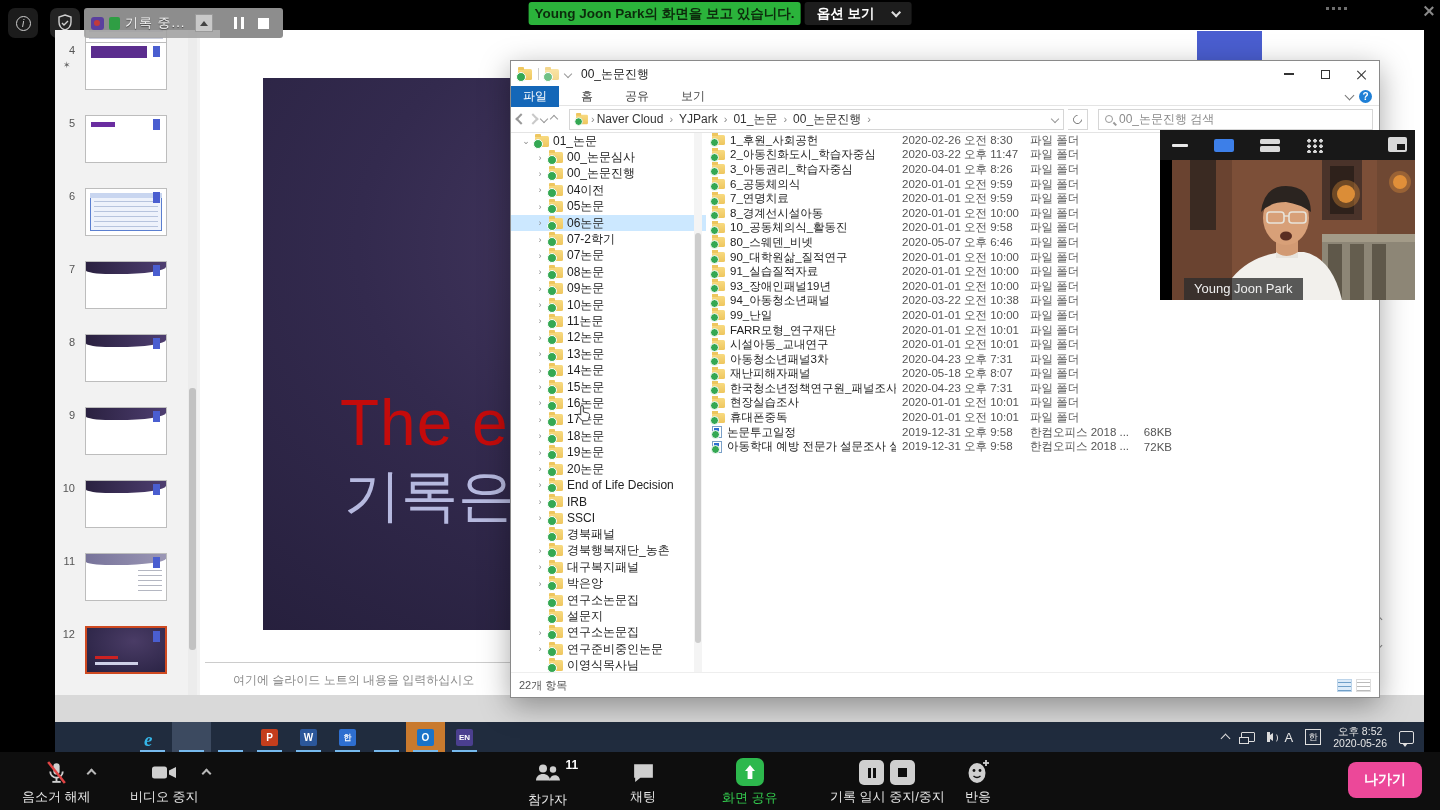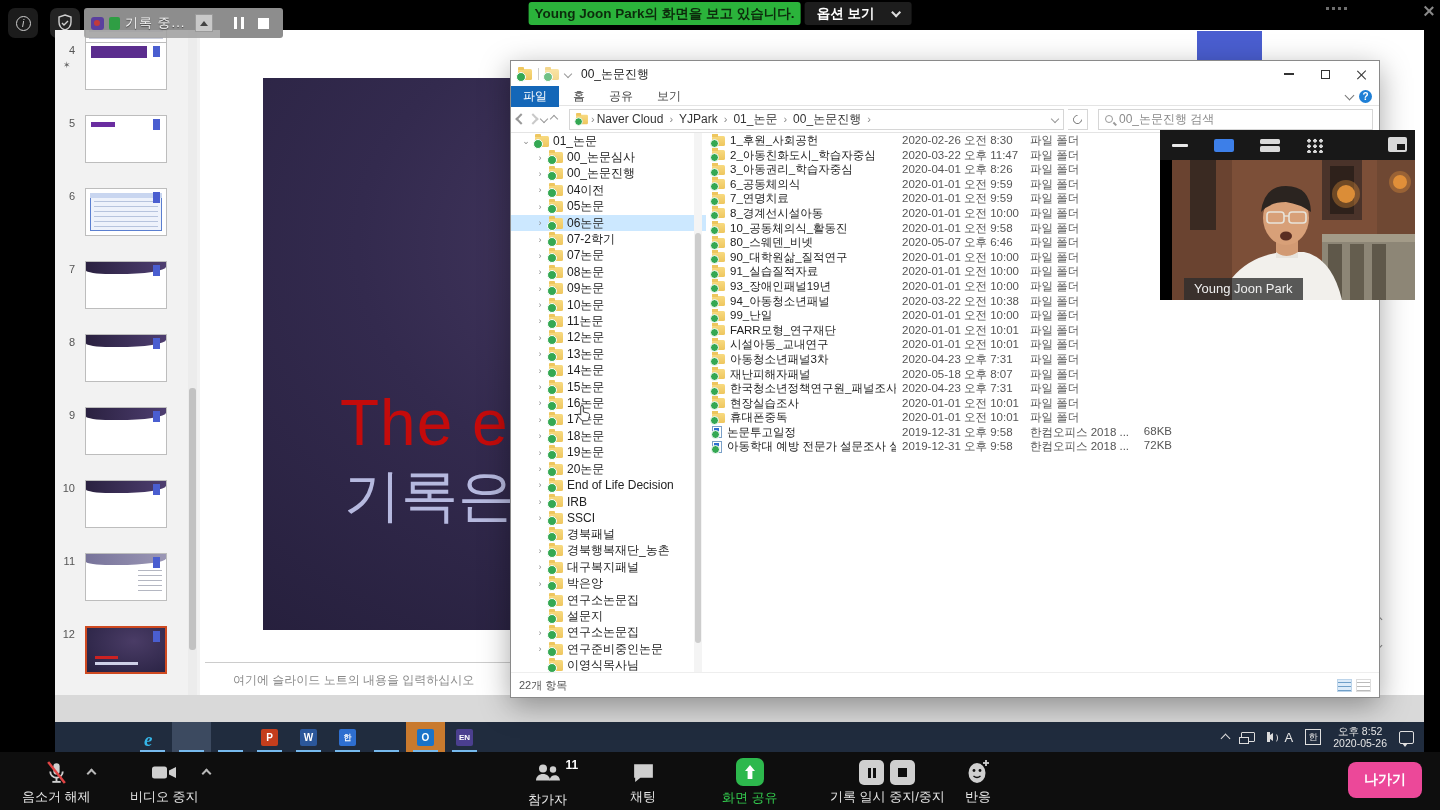--- a/index.html
+++ b/index.html
@@ -85,21 +85,21 @@
   .titlebar{position:absolute;left:0;top:0;width:100%;height:26px;display:flex;align-items:center;padding-left:7px;gap:6px}
   .qa-sep{width:1px;height:12px;background:#ccc}
   .win-title{font-size:12px;color:#222;margin-left:4px}
   .win-btns{position:absolute;right:0;top:0;height:26px;display:flex}
   .wbtn{width:36px;height:26px;display:flex;align-items:center;justify-content:center}
   .g-min{width:10px;height:1.5px;background:#333}
   .g-max{width:9px;height:9px;border:1.2px solid #333}
   .g-close{position:relative;width:11px;height:11px}
   .g-close::before,.g-close::after{content:"";position:absolute;left:5px;top:0;width:1.4px;height:12px;background:#333}
   .g-close::before{transform:rotate(45deg)}.g-close::after{transform:rotate(-45deg)}
-  .menubar{position:absolute;left:0;top:26px;width:100%;height:19px;display:flex;align-items:center;gap:0;border-bottom:1px solid #e4e4e4}
+  .menubar{position:absolute;left:0;top:26px;width:100%;height:19px;display:flex;align-items:center;gap:8px;border-bottom:1px solid #e4e4e4}
   .mitem{padding:2px 12px;font-size:12px;color:#444}
   .mitem.file-tab{background:#1467b8;color:#fff;margin-right:2px}
   .ribbon-chev{position:absolute;right:26px;top:31px;width:7px;height:7px;border-left:1.5px solid #777;border-bottom:1.5px solid #777;transform:rotate(-45deg)}
   .help-dot{position:absolute;right:7px;top:29px;width:13px;height:13px;border-radius:50%;background:#1e7fd6;color:#fff;font-size:10px;line-height:13px;text-align:center;font-weight:bold}
   .addressbar{position:absolute;left:0;top:45px;width:100%;height:27px;display:flex;align-items:center;gap:4px;padding:0 6px;border-bottom:1px solid #e4e4e4}
   .nav-ch{width:8px;height:8px;border-left:2px solid #999;border-bottom:2px solid #999;display:inline-block}
   .nav-back{transform:rotate(45deg)}
   .nav-fwd{transform:rotate(225deg);border-color:#c9c9c9}
   .nav-dn{width:6px;height:6px;border-left:1.5px solid #999;border-bottom:1.5px solid #999;transform:rotate(-45deg)}
   .nav-up{transform:rotate(135deg)}
@@ -123,21 +123,21 @@
   .fold::after{content:"";position:absolute;left:-2px;bottom:-2px;width:8px;height:8px;border-radius:50%;background:#34a853;border:1px solid #fff}
   .tlab{overflow:hidden;text-overflow:ellipsis}
   .tree-scroll{position:absolute;left:183px;top:72px;width:8px;height:540px;background:#f4f4f4}
   .tree-scroll i{position:absolute;left:1px;width:6px;top:100px;height:410px;background:#cdcdcd;border-radius:3px}
 
   .listpane{position:absolute;left:195px;top:72px;right:0;height:540px;overflow:hidden}
   .lheader{display:flex;height:17px;border-bottom:1px solid #eee;color:#444;font-size:11.5px;position:relative}
   .lheader span{padding-left:6px;border-right:1px solid #f0f0f0}
   .sortcaret{position:absolute;left:80px;top:-2px;width:6px;height:6px;border-left:1.5px solid #999;border-top:1.5px solid #999;transform:rotate(45deg)}
   .c-name{width:190px}.c-date{width:128px}.c-type{width:92px}.c-size{width:70px}
-  .frow{display:flex;align-items:flex-start;height:14.6px;font-size:11.5px;color:#222;white-space:nowrap}
+  .frow{display:flex;align-items:center;height:14.6px;font-size:11.5px;color:#222;white-space:nowrap}
   .frow .c-name{display:flex;align-items:center;gap:5px;padding-left:6px;overflow:hidden}
   .frow .c-date,.frow .c-type{color:#555;padding-left:6px}
   .frow .c-size{color:#555;text-align:right;padding-right:14px}
   .ficon{position:relative;width:13px;height:10px;flex:0 0 auto}
   .ficon.folder{background:linear-gradient(#f8da80,#eec65e);border-radius:1.5px}
   .ficon.folder::before{content:"";position:absolute;left:0;top:-2px;width:6px;height:3px;background:#eec65e}
   .ficon.folder::after,.ficon.hwp::after{content:"";position:absolute;left:-2px;bottom:-2px;width:7px;height:7px;border-radius:50%;background:#34a853;border:1px solid #fff}
   .ficon.hwp{width:10px;height:12px;background:#fff;border:1px solid #7aa0c8}
   .ficon.hwp::before{content:"";position:absolute;left:1px;top:1px;width:5px;height:5px;background:#2e6fd0}
   .statusbar{position:absolute;left:0;bottom:0;width:100%;height:25px;border-top:1px solid #eee;display:flex;align-items:center;padding:0 8px;font-size:11px;color:#555;background:#fff}

